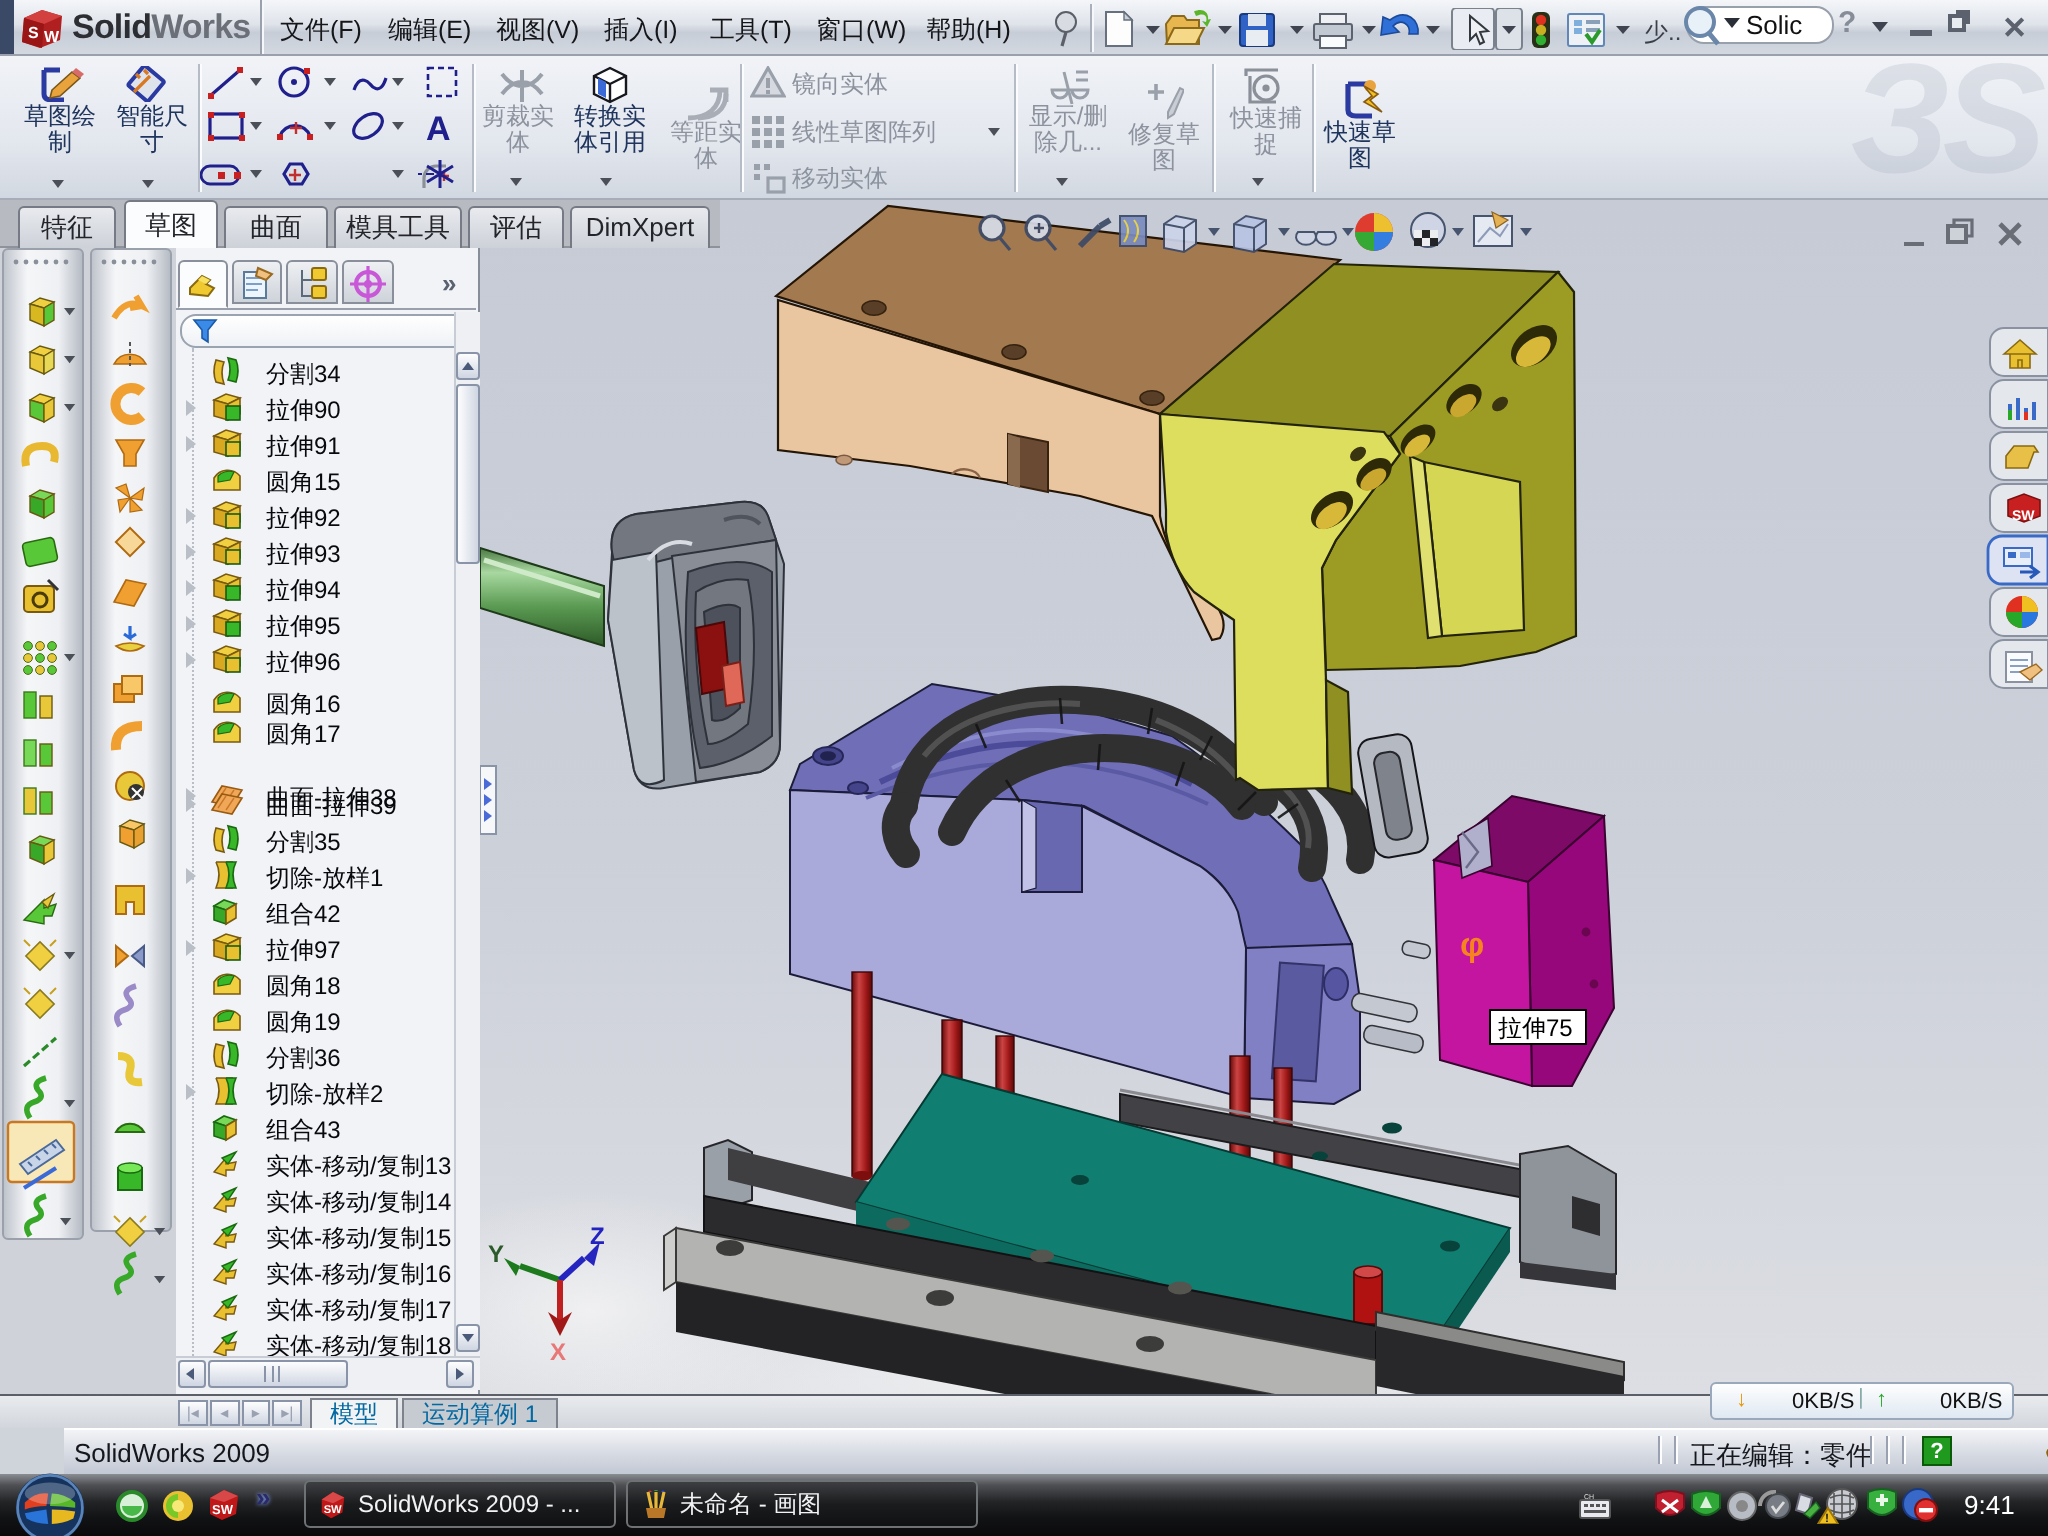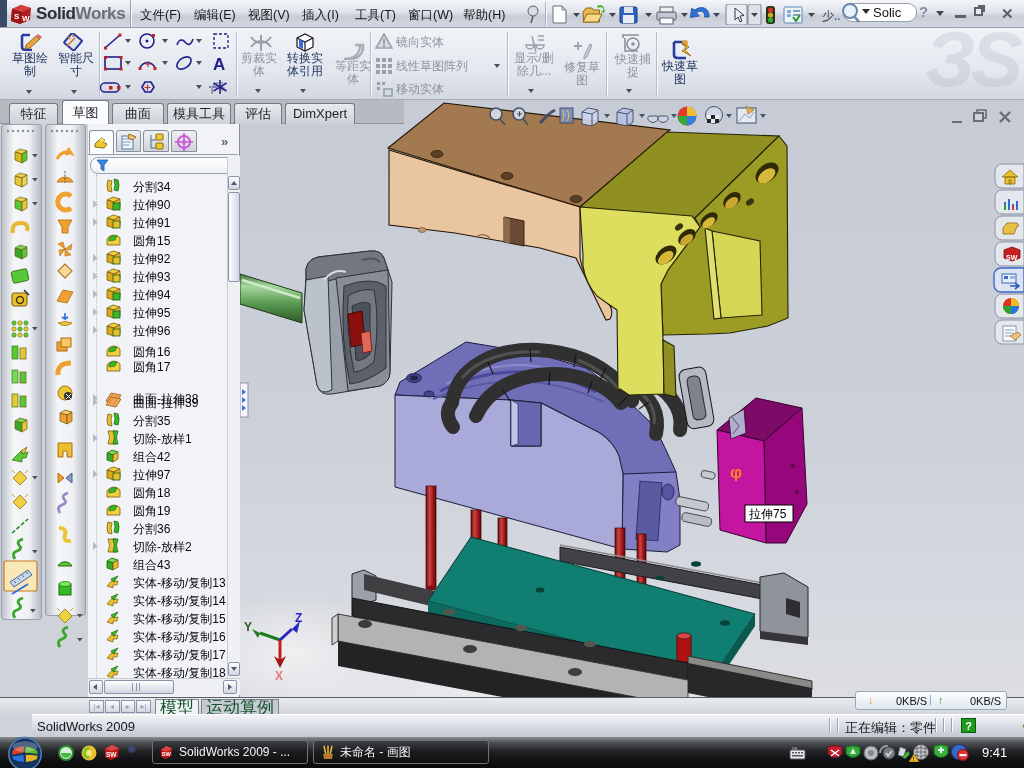--- a/index.html
+++ b/index.html
@@ -11,42 +11,42 @@
  background:linear-gradient(#f4f6f9,#dfe3ea 45%,#c7cdd7 60%,#d3d8e0);border-bottom:1px solid #9aa1ad;}
 .menu{position:absolute;top:7px;font-size:12.5px;color:#15161a;}
 
 #tb2{left:0;top:28px;width:1024px;height:72px;
  background:linear-gradient(#f1f3f7,#e3e7ee 60%,#d2d8e1);border-bottom:1px solid #a6adb8;}
 .lbl{position:absolute;font-size:12px;line-height:13px;text-align:center;color:#20355e;white-space:pre;}
 .lblg{color:#8d939e;}
 .ddn{position:absolute;width:0;height:0;border-left:3px solid transparent;border-right:3px solid transparent;border-top:4px solid #4a4f58;}
 .vsep{position:absolute;top:32px;width:2px;height:64px;border-left:1px solid #b6bcc6;border-right:1px solid #fbfcfe;}
 
-#tabstrip{left:0;top:100px;width:404px;height:24px;background:#b7bbc1;border-bottom:1px solid #8d929b;}
+#tabstrip{left:0;top:100px;width:360px;height:24px;background:#b7bbc1;border-bottom:1px solid #8d929b;}
 .tab{position:absolute;top:3px;height:21px;background:linear-gradient(#e8eaee,#cdd1d8);
  border:1px solid #757a84;border-bottom:none;border-radius:3px 3px 0 0;
  font-size:13px;color:#23252a;text-align:center;line-height:20px;}
 .tabact{background:#fbfcfd;top:0;height:24px;line-height:23px;z-index:3;}
 
 #lefttb{left:0;top:124px;width:88px;height:573px;background:#cfd3d9;}
 .col{position:absolute;top:0;width:41px;height:500px;border:1px solid #9ba1ab;border-radius:3px;
  background:linear-gradient(90deg,#bfc4cc,#f5f6f8 30%,#eef0f3 70%,#b6bcc5);}
 
 #panel{left:88px;top:124px;width:152px;height:573px;background:#f2f3f6;border-right:1px solid #888e99;}
 .ptab{position:absolute;top:6px;height:22px;width:25px;background:linear-gradient(#eef0f3,#ced3da);
  border:1px solid #8a909b;border-radius:3px 3px 0 0;}
 .trow{position:absolute;left:0;width:150px;height:18px;font-size:12px;color:#08090c;white-space:nowrap;}
 .trow span{position:absolute;left:45px;top:2px;}
 .texp{position:absolute;left:5px;top:5px;width:0;height:0;border-top:4px solid transparent;border-bottom:4px solid transparent;border-left:5px solid #b9bec7;}
 
 #vp{left:240px;top:100px;width:784px;height:597px;}
 
 #mstrip{left:0;top:697px;width:1024px;height:17px;background:linear-gradient(#e9ebee,#d2d6dc);border-top:1px solid #5a5f68;}
 .mtab{position:absolute;top:1px;height:16px;background:#c6cad1;border:1px solid #7d828c;border-bottom:none;
- font-size:17px;color:#14532d;text-align:center;line-height:15px;}
+ font-size:12px;color:#0369a1;text-align:center;line-height:15px;}
 
 #status{left:0;top:714px;width:1024px;height:23px;background:linear-gradient(#f3f4f7,#d6dae2 55%,#c3c9d5);
  border-top:1px solid #fff;font-size:13px;color:#15171c;margin-left:32px;}
 
 #task{left:0;top:737px;width:1024px;height:31px;
  background:linear-gradient(#8a8d92,#4e5054 18%,#232426 45%,#121315 70%,#0a0a0b);}
 .tbtn{position:absolute;top:3px;height:24px;background:linear-gradient(#3d3f42,#1b1c1e 50%,#101113);
  border:1px solid #6f7275;border-radius:3px;color:#f2f3f5;font-size:12px;line-height:22px;}
 </style></head>
 <body>

